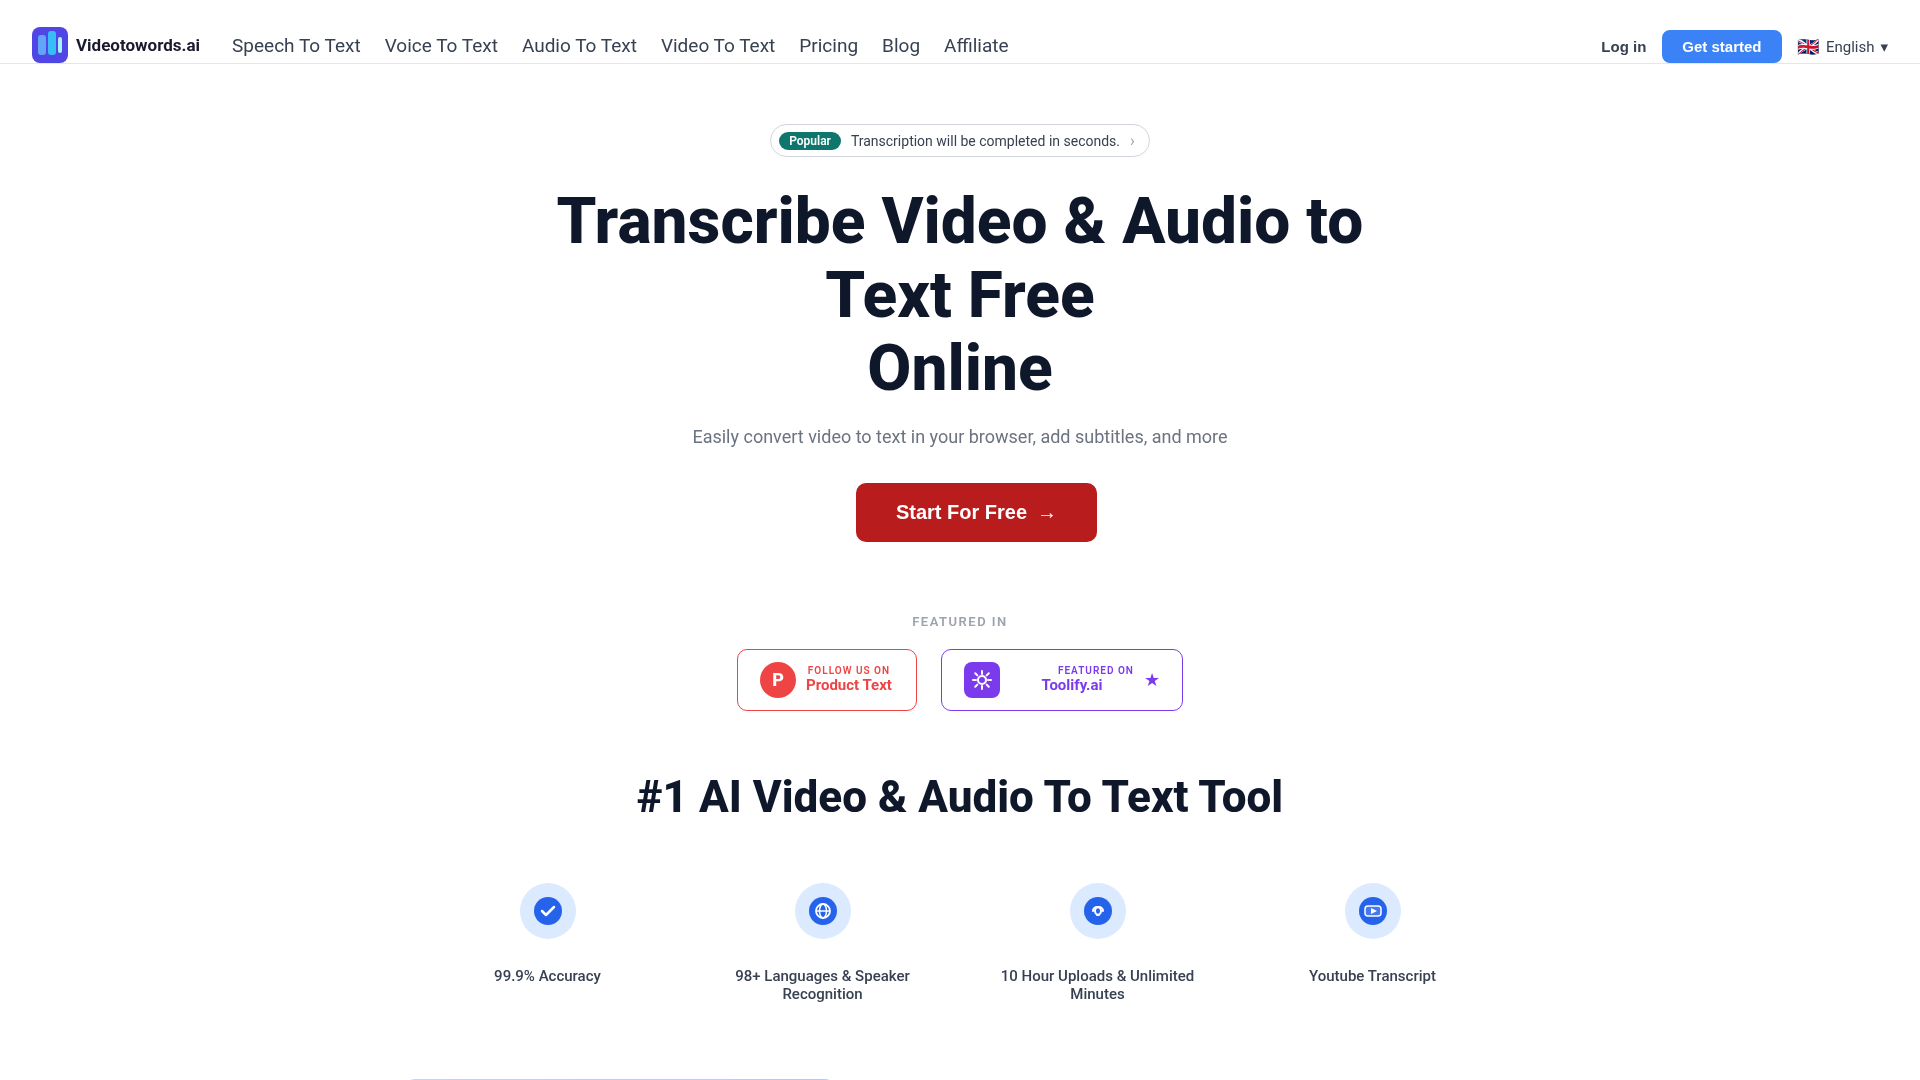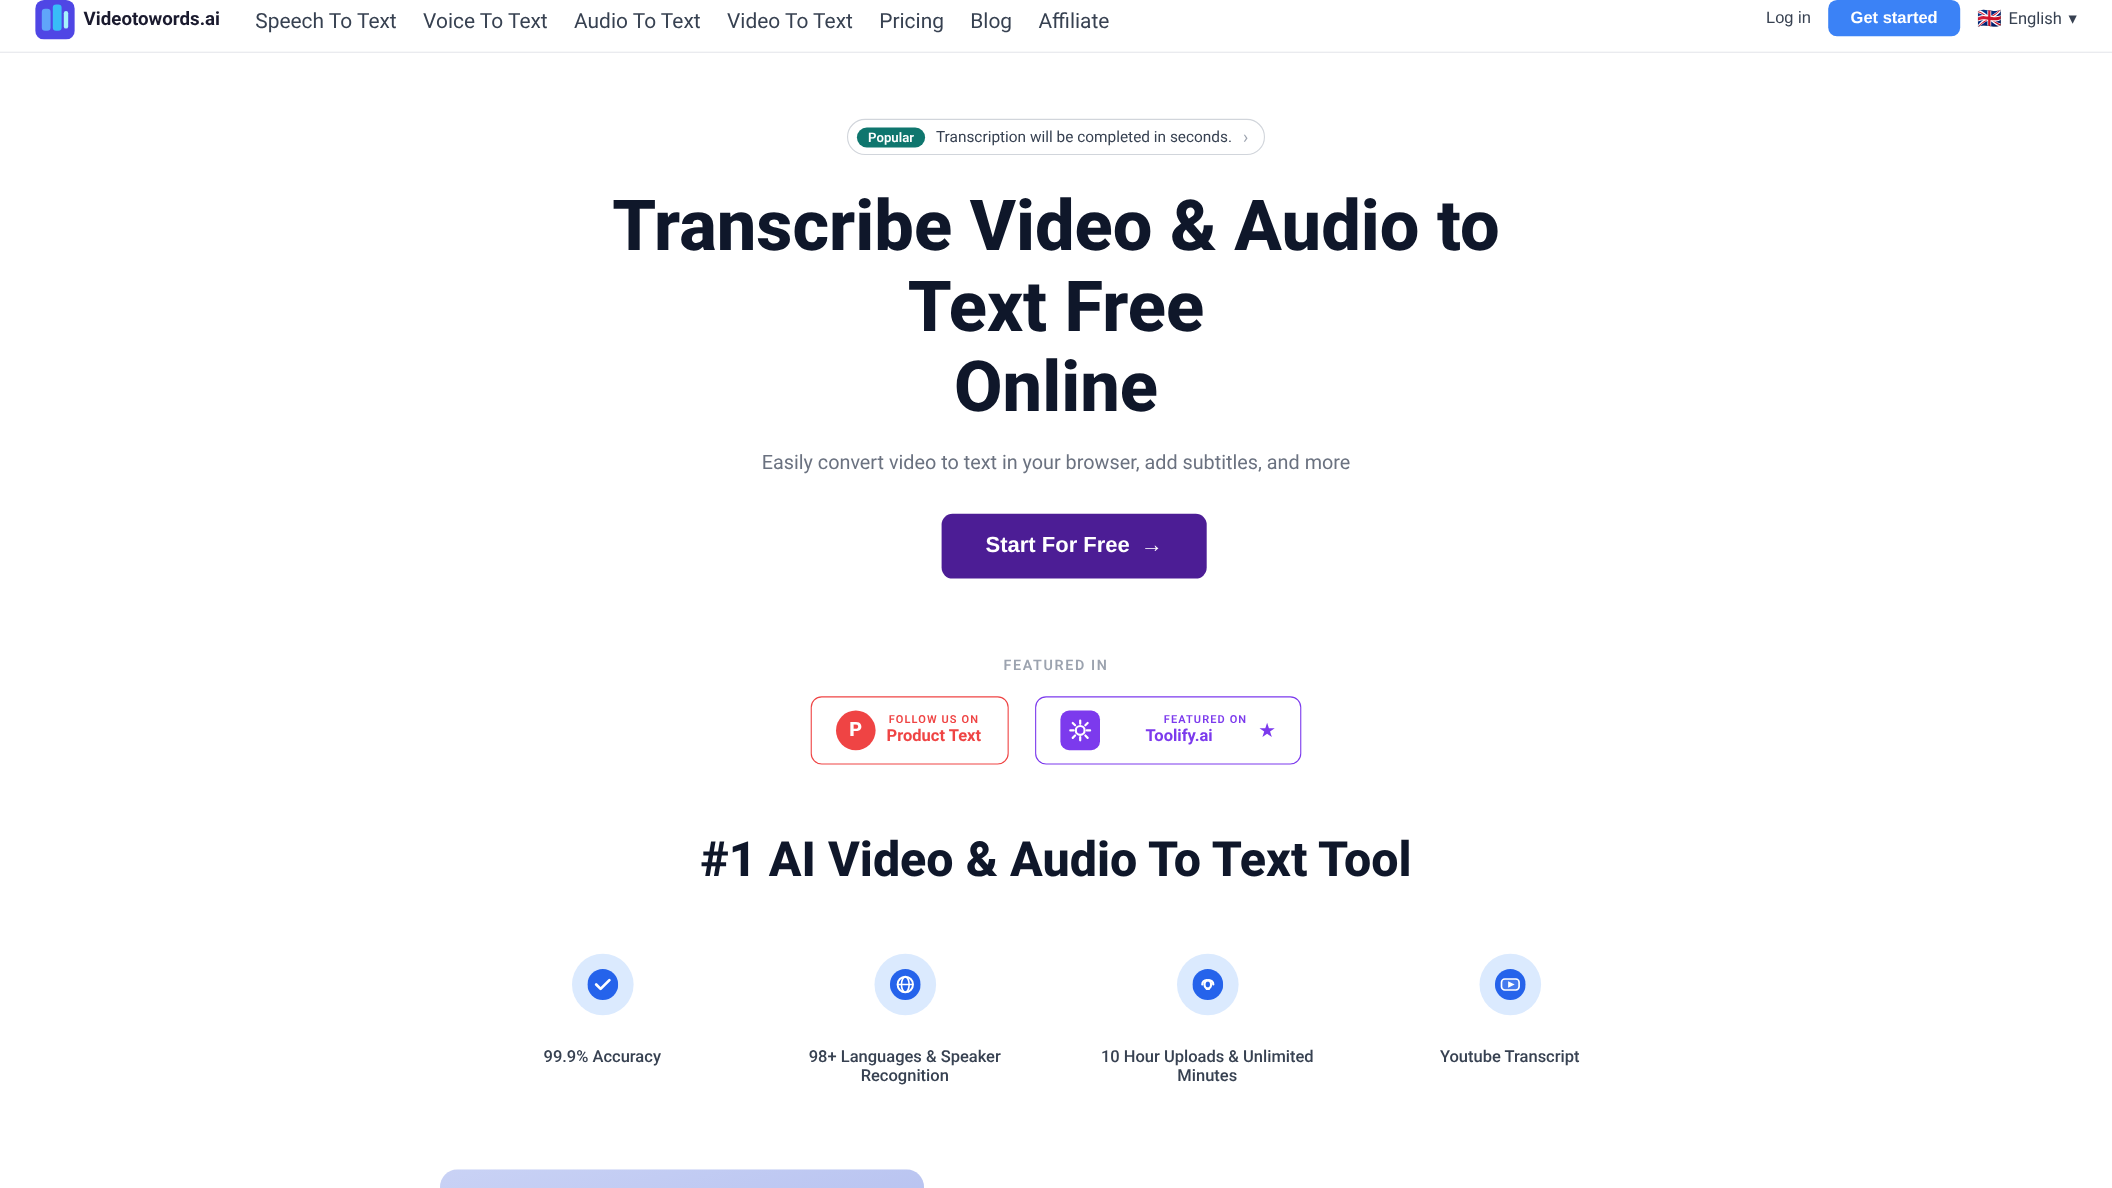--- a/index.html
+++ b/index.html
@@ -1,30 +1,30 @@
 <!DOCTYPE html>
 <html><head>
   <meta charset="utf-8">
   <style>
     * { margin: 0; padding: 0; box-sizing: border-box; }
     body { font-family: -apple-system, BlinkMacSystemFont, 'Segoe UI', Roboto, sans-serif; background: #fff; color: #1a1a2e; }
 
     
     .navbar {
-      display: flex; align-items: flex-start; justify-content: space-between;
-      padding: 0 32px; height: 48px; border-bottom: 1px solid #e5e7eb;
+      display: flex; align-items: flex-end; justify-content: space-between;
+      padding: 0 32px; height: 64px; border-bottom: 1px solid #e5e7eb;
       position: sticky; top: 0; background: #fff; z-index: 100;
     }
     .navbar-left { display: flex; align-items: center; gap: 32px; }
     .logo { display: flex; align-items: center; gap: 8px; text-decoration: none; color: #1a1a2e; font-weight: 700; font-size: 17px; }
     .logo-icon { width: 36px; height: 36px; }
     .nav-links { display: flex; align-items: center; gap: 24px; }
     .nav-link { text-decoration: none; color: #374151; font-size: 19px; font-weight: 450; }
     .navbar-right { display: flex; align-items: center; gap: 16px; }
-    .btn-login { background: none; border: none; cursor: pointer; font-size: 15px; color: #374151; font-weight: 400; }
+    .btn-login { background: none; border: none; cursor: pointer; font-size: 15px; color: #374151; font-weight: 700; }
     .btn-get-started {
       background: #3b82f6; color: #fff; border: none; border-radius: 8px;
       padding: 8px 20px; font-size: 15px; font-weight: 600; cursor: pointer;
     }
     .lang-selector { display: flex; align-items: center; gap: 6px; font-size: 15px; color: #374151; cursor: pointer; }
     .flag-icon { font-size: 18px; }
 
     
     .hero { text-align: center; padding: 60px 32px 40px; }
     .hero-badge {
@@ -39,21 +39,21 @@
     .badge-arrow { color: #9ca3af; font-size: 16px; }
     .hero h1 {
       font-size: 64px; font-weight: 800; line-height: 1.15;
       color: #0f172a; margin-bottom: 20px;
       max-width: 900px; margin-left: auto; margin-right: auto;
     }
     .hero-subtitle {
       font-size: 18px; color: #6b7280; margin-bottom: 36px;
     }
     .btn-start-free {
-      background: #4c1d95; color: #fff; border: none; border-radius: 10px;
+      background: #b91c1c; color: #fff; border: none; border-radius: 10px;
       padding: 18px 40px; font-size: 20px; font-weight: 600; cursor: pointer;
       display: inline-flex; align-items: center; gap: 10px; margin-left: 33px;
     }
 
     
     .featured-section { text-align: center; padding: 32px 0 20px; }
     .featured-label {
       font-size: 13px; font-weight: 600; letter-spacing: 1.5px;
       color: #9ca3af; margin-bottom: 20px;
     }

